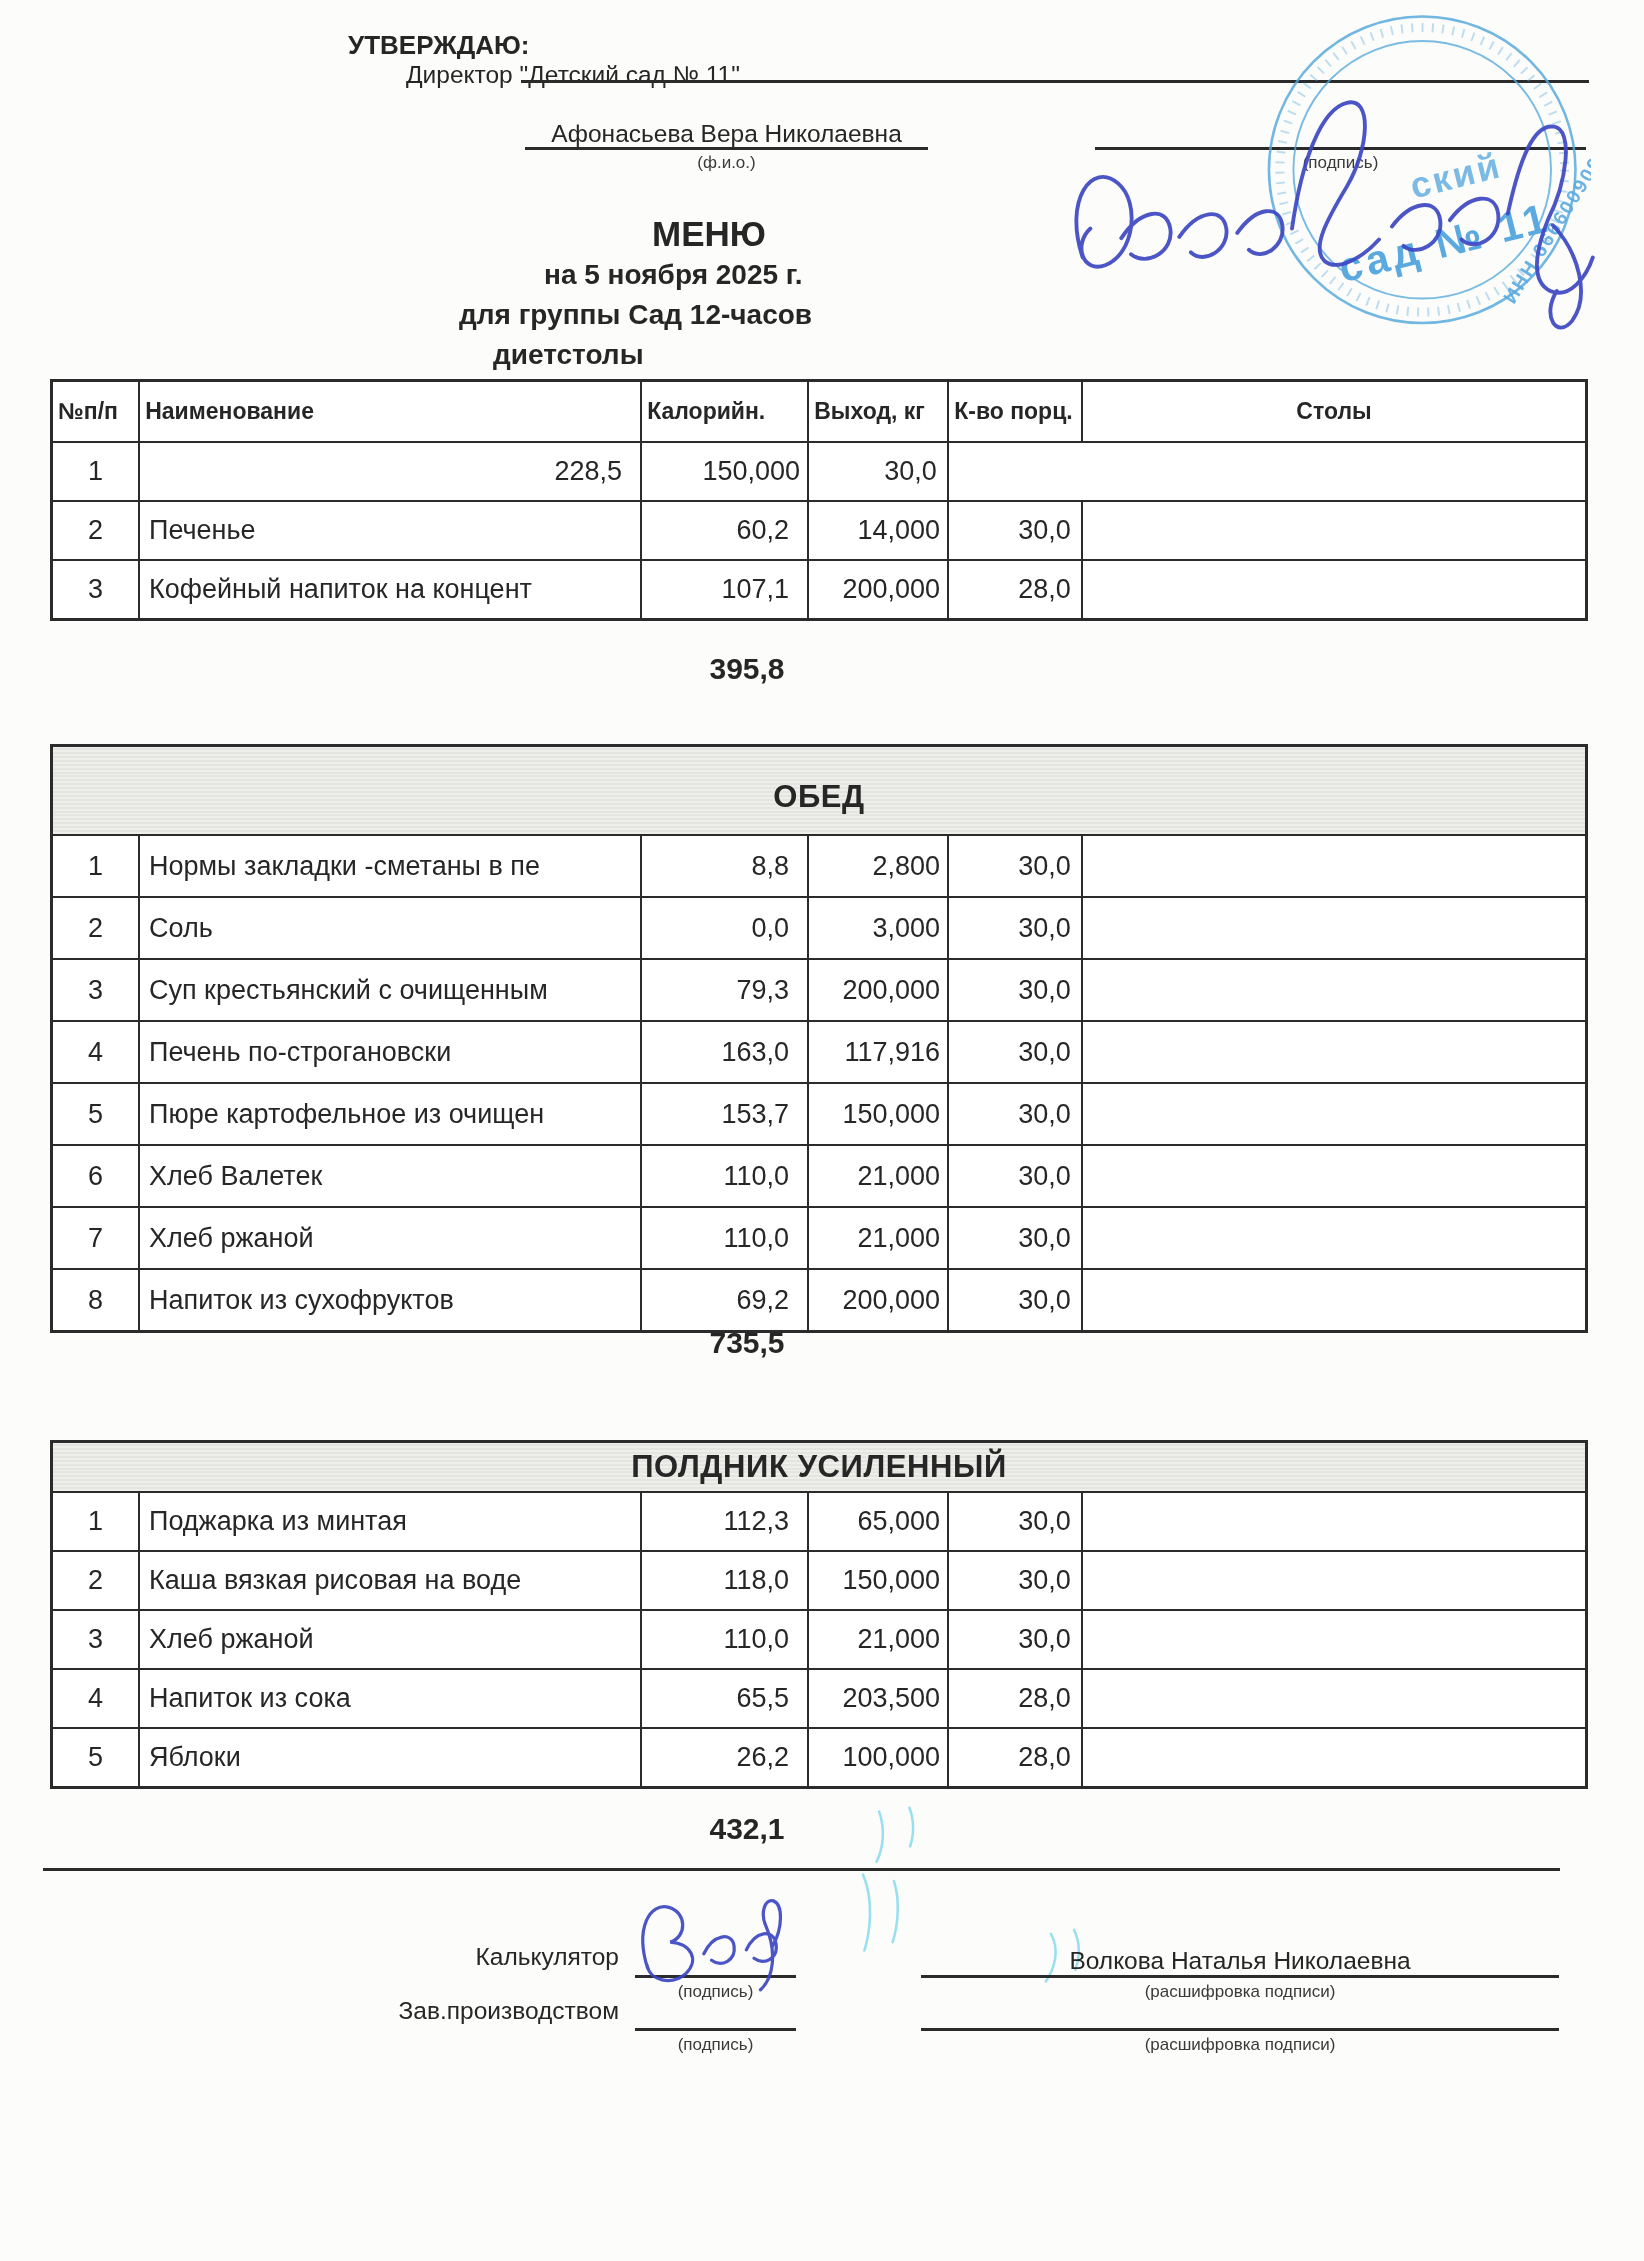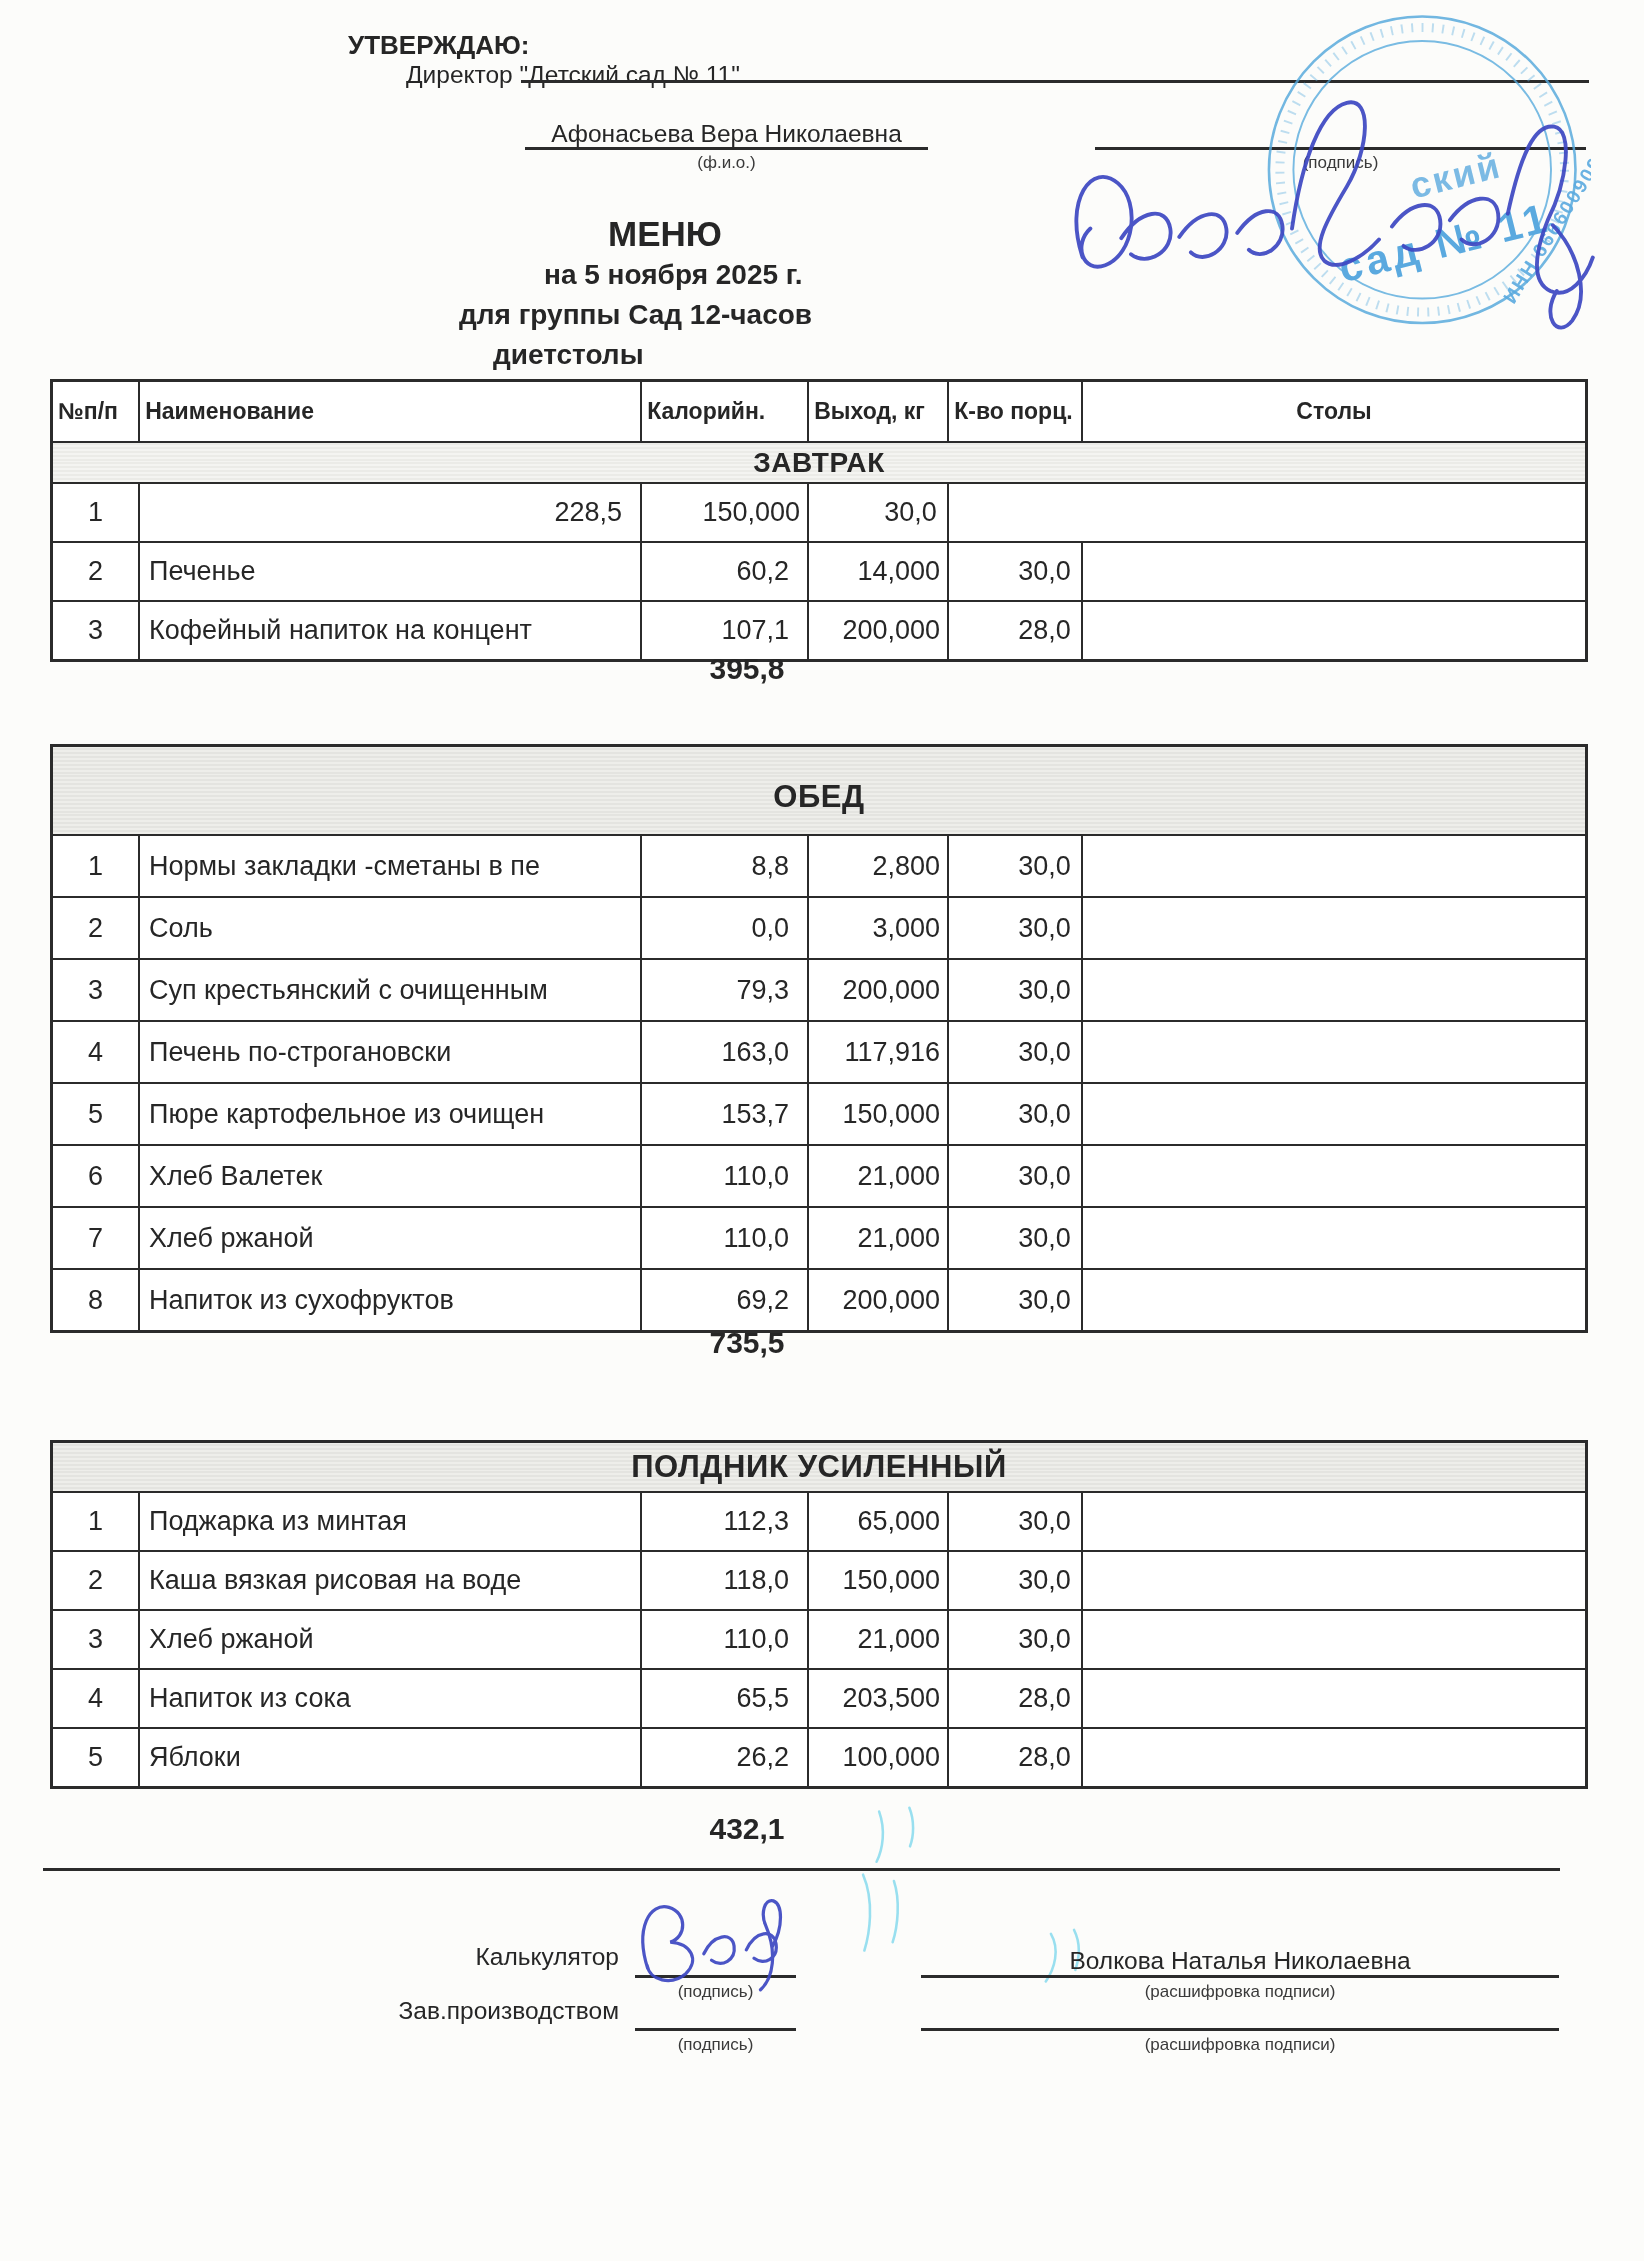--- a/index.html
+++ b/index.html
@@ -4,21 +4,21 @@
 <style>
   html,body{margin:0;padding:0;background:#9a9a9a;}
   .page{position:relative;width:1644px;height:2261px;background:#fcfcfa;
         font-family:"Liberation Sans","DejaVu Sans",sans-serif;color:#262626;overflow:hidden;}
   .abs{position:absolute;}
   .b{font-weight:bold;}
   .cap{font-size:17px;color:#3a3a3a;}
   .t38{font-size:24.5px;}
   .t40{font-size:26px;}
   .t44{font-size:28px;}
-  .t54{font-size:35px;}
+  .t54{font-size:35px;margin-left:44px;}
   .center{text-align:center;}
   .right{text-align:right;}
   .line{position:absolute;height:3.2px;background:#2b2b2b;}
   .menu-table{position:absolute;left:50px;width:1538px;border:3.9px solid #2b2b2b;background:#fff;box-sizing:border-box;}
   .menu-table>*+*{border-top:2.6px solid #2b2b2b;}
   .row{display:grid;grid-template-columns:85px 502px 167px 140px 134px 1fr;box-sizing:border-box;}
   .row>div{border-left:2.6px solid #2b2b2b;display:flex;align-items:center;overflow:hidden;white-space:nowrap;font-size:27px;box-sizing:border-box;}
   .row>div:first-child{border-left:none;}
   .hdr{height:41px;}
   .hdr>div{font-weight:bold;font-size:23px;padding-left:5.2px;}
@@ -94,21 +94,20 @@
 
   <div class="menu-table t1" style="top:379px;text-align:right;">
     <div class="row hdr">
       <div class="h-num">№п/п</div>
       <div class="h-name">Наименование</div>
       <div class="h-cal">Калорийн.</div>
       <div class="h-out">Выход, кг</div>
       <div class="h-por">К-во порц.</div>
       <div class="h-tab">Столы</div>
     </div>
-    <div class="band band-z">ЗАВТРАК</div>
     <div class="row">
       <div class="c-num">1</div>
       <div class="c-cal">228,5</div>
       <div class="c-out">150,000</div>
       <div class="c-por">30,0</div>
       <div class="c-tab"></div>
     </div>
     <div class="row">
       <div class="c-num">2</div>
       <div class="c-name">Печенье</div>

